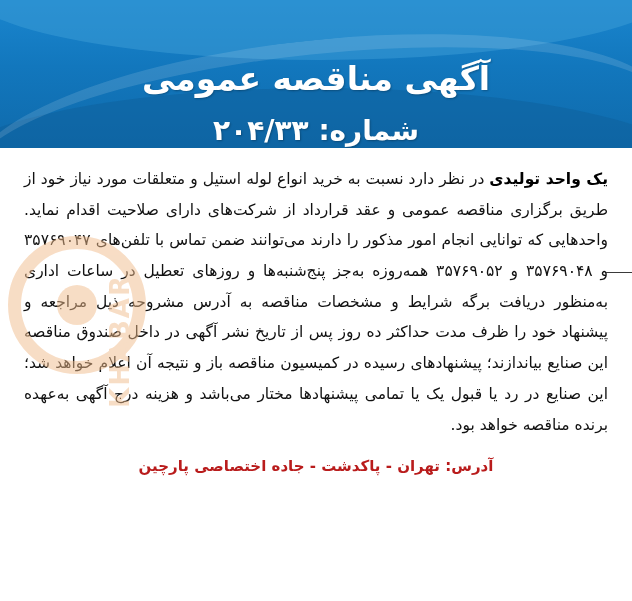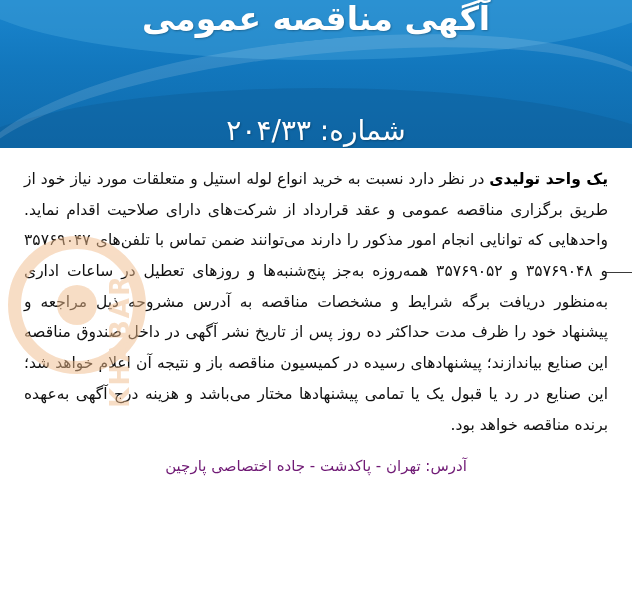--- a/index.html
+++ b/index.html
@@ -63,35 +63,35 @@
     border-top: 14px solid rgba(255,255,255,0.13);
     transform: rotate(-6deg);
   }
   .header-inner {
     position: relative;
     z-index: 3;
     height: 148px;
     display: flex;
     flex-direction: column;
     align-items: center;
-    justify-content: space-between;
+    justify-content: flex-end;
     gap: 16px;
   }
   .title-main {
     color: #ffffff;
     font-size: 33px;
     font-weight: bold;
     letter-spacing: 0px;
     text-shadow: 1px 1px 2px rgba(0,0,0,0.25);
     line-height: 1.15;
   }
   .title-number {
     color: #ffffff;
     font-size: 28px;
-    font-weight: normal;
+    font-weight: bold;
     text-shadow: 1px 1px 2px rgba(0,0,0,0.25);
     line-height: 1.2;
   }
 
   
   .body {
     position: relative;
     padding: 16px 24px 0 24px;
     box-sizing: border-box;
   }
@@ -108,23 +108,23 @@
     color: #000000;
     font-weight: bold;
   }
   .para .normal {
     font-weight: normal;
   }
 
   .footer-lines {
     margin-top: 12px;
     text-align: center;
-    color: #701a75;
+    color: #b91c1c;
     font-size: 15px;
-    font-weight: normal;
+    font-weight: bold;
     line-height: 1.9;
     direction: rtl;
   }
 
   
   .watermark {
     position: absolute;
     left: 6px;
     top: 176px;
     width: 210px;

